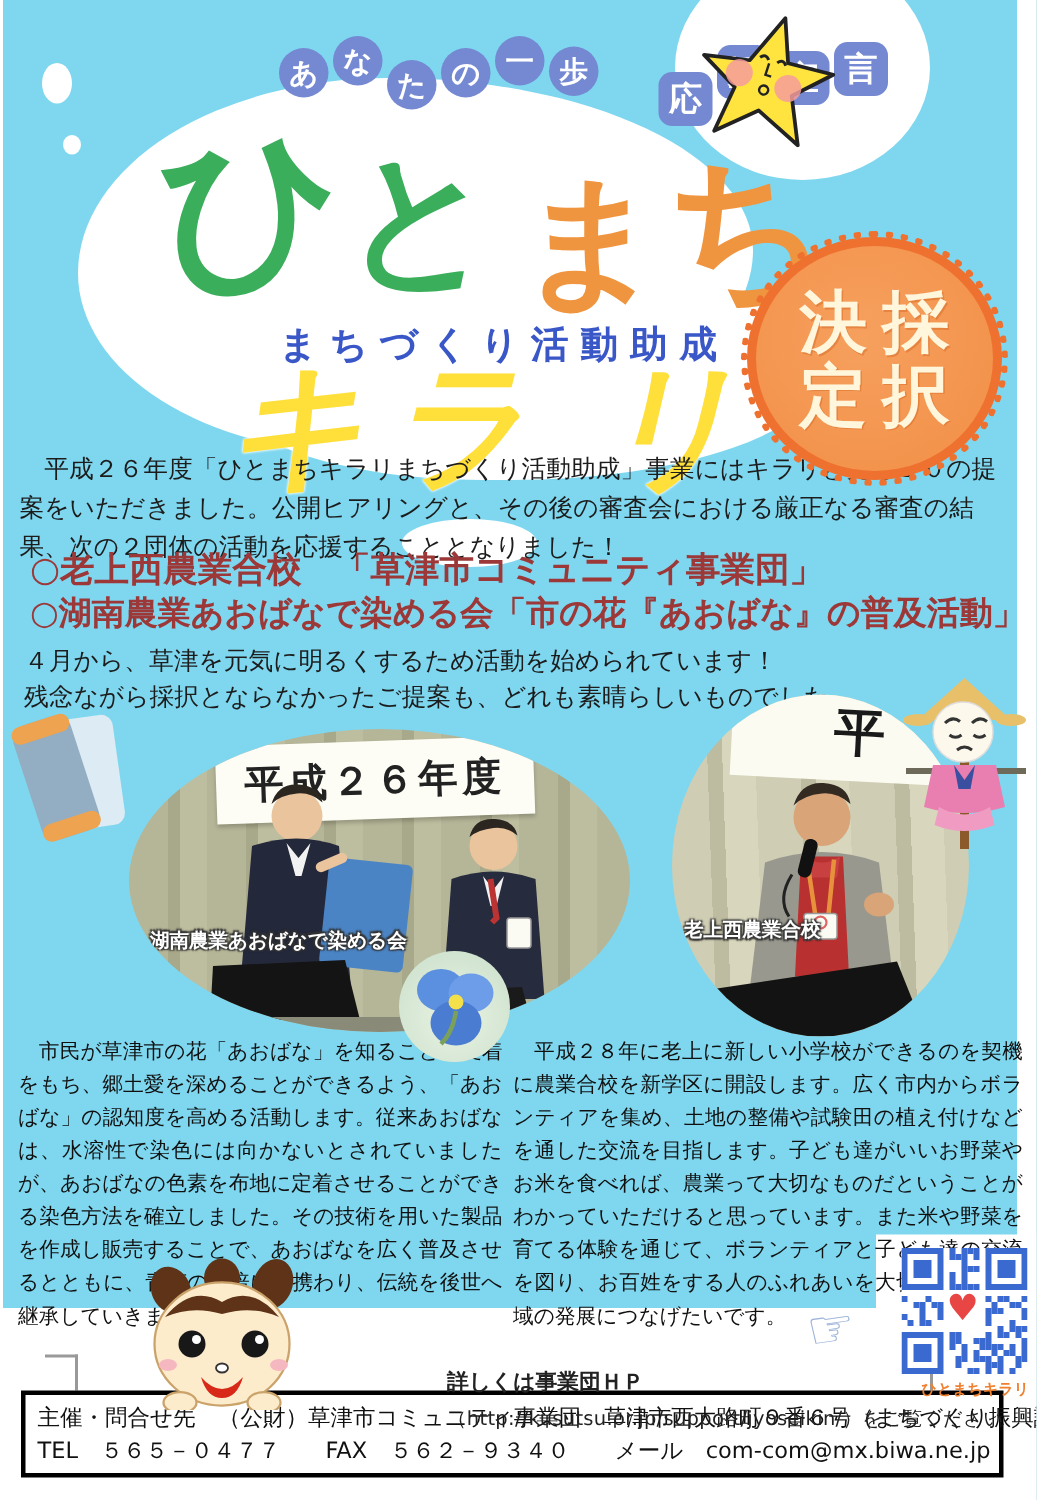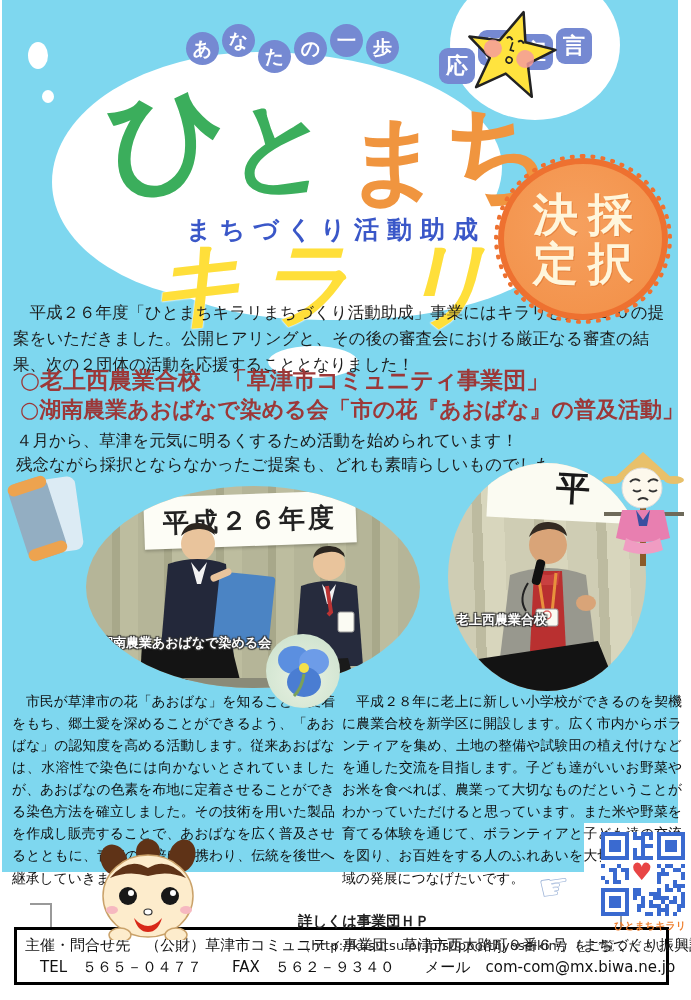--- a/index.html
+++ b/index.html
@@ -63,21 +63,21 @@
   .curtain2{position:absolute;inset:0;
     background:repeating-linear-gradient(88deg,#cfcdb4 0 30px,#bdbba0 30px 40px,#d8d6bd 40px 62px);}
   .banner-l{position:absolute;left:58px;top:8px;width:212px;height:52px;background:#fdfdf6;
     transform:rotate(-2deg);display:flex;align-items:center;justify-content:center;
     font-size:26px;font-weight:700;color:#222;letter-spacing:3px;box-shadow:0 2px 3px rgba(0,0,0,.2);}
   .banner-r{position:absolute;left:40px;top:-6px;width:170px;height:64px;background:#fbfbf2;
     transform:rotate(3deg);font-size:34px;font-weight:700;color:#1a1a1a;
     display:flex;align-items:center;justify-content:center;overflow:hidden;}
   .caption{position:absolute;color:#fff;font-weight:700;font-size:13px;white-space:nowrap;
     text-shadow:1px 1px 1px #333,-1px 1px 1px #333,1px -1px 1px #333,-1px -1px 1px #333;}
-  .cap-l{left:14px;top:148px;}
+  .cap-l{left:14px;top:132px;}
   .cap-r{left:8px;top:148px;}
   .flower-circle{left:266px;top:634px;width:74px;height:74px;border-radius:50%;z-index:4;
     background:radial-gradient(circle at 50% 60%,#e9f2e2 0%,#cfe3cf 80%);overflow:hidden;}
   
   .col{font-size:13.8px;line-height:1.6;text-align:justify;z-index:3;color:#101010;}
   .col-left{left:12px;top:690px;width:323px;}
   .col-right{left:342px;top:690px;width:340px;}
   
   .hp-block{left:298px;top:912px;z-index:5;color:#222;}
   .hp-1{font-size:14.5px;font-weight:600;}
@@ -88,21 +88,21 @@
     text-shadow:0 0 2px #fff;}
   .qr-caption{left:598px;top:919px;width:88px;z-index:5;font-size:10px;color:#ef8030;
     text-align:right;font-weight:700;}
   .conn{background:#999;z-index:4;}
   .conn-h{left:30px;top:903px;width:22px;height:2px;}
   .conn-v{left:50px;top:903px;width:2px;height:26px;}
   .conn-qr{left:620px;top:910px;width:2px;height:19px;}
   .footer-box{left:14px;top:927px;width:655px;height:58px;background:#fff;border:3px solid #000;
     z-index:4;display:flex;flex-direction:column;justify-content:center;gap:3px;padding:2px 8px;box-sizing:border-box;}
   .footer-1{font-size:15px;white-space:nowrap;color:#111;}
-  .footer-2{font-size:15px;text-align:center;white-space:nowrap;color:#111;margin-left:15px;}
+  .footer-2{font-size:15px;text-align:center;white-space:nowrap;color:#111;}
   .mascot{left:90px;top:838px;z-index:6;}
   .decor{z-index:3;}
 </style>
 </head>
 <body>
 
 <div class="page">
 
   <div class="abs blue-bg"></div>
   <div class="abs blob-main"></div>

